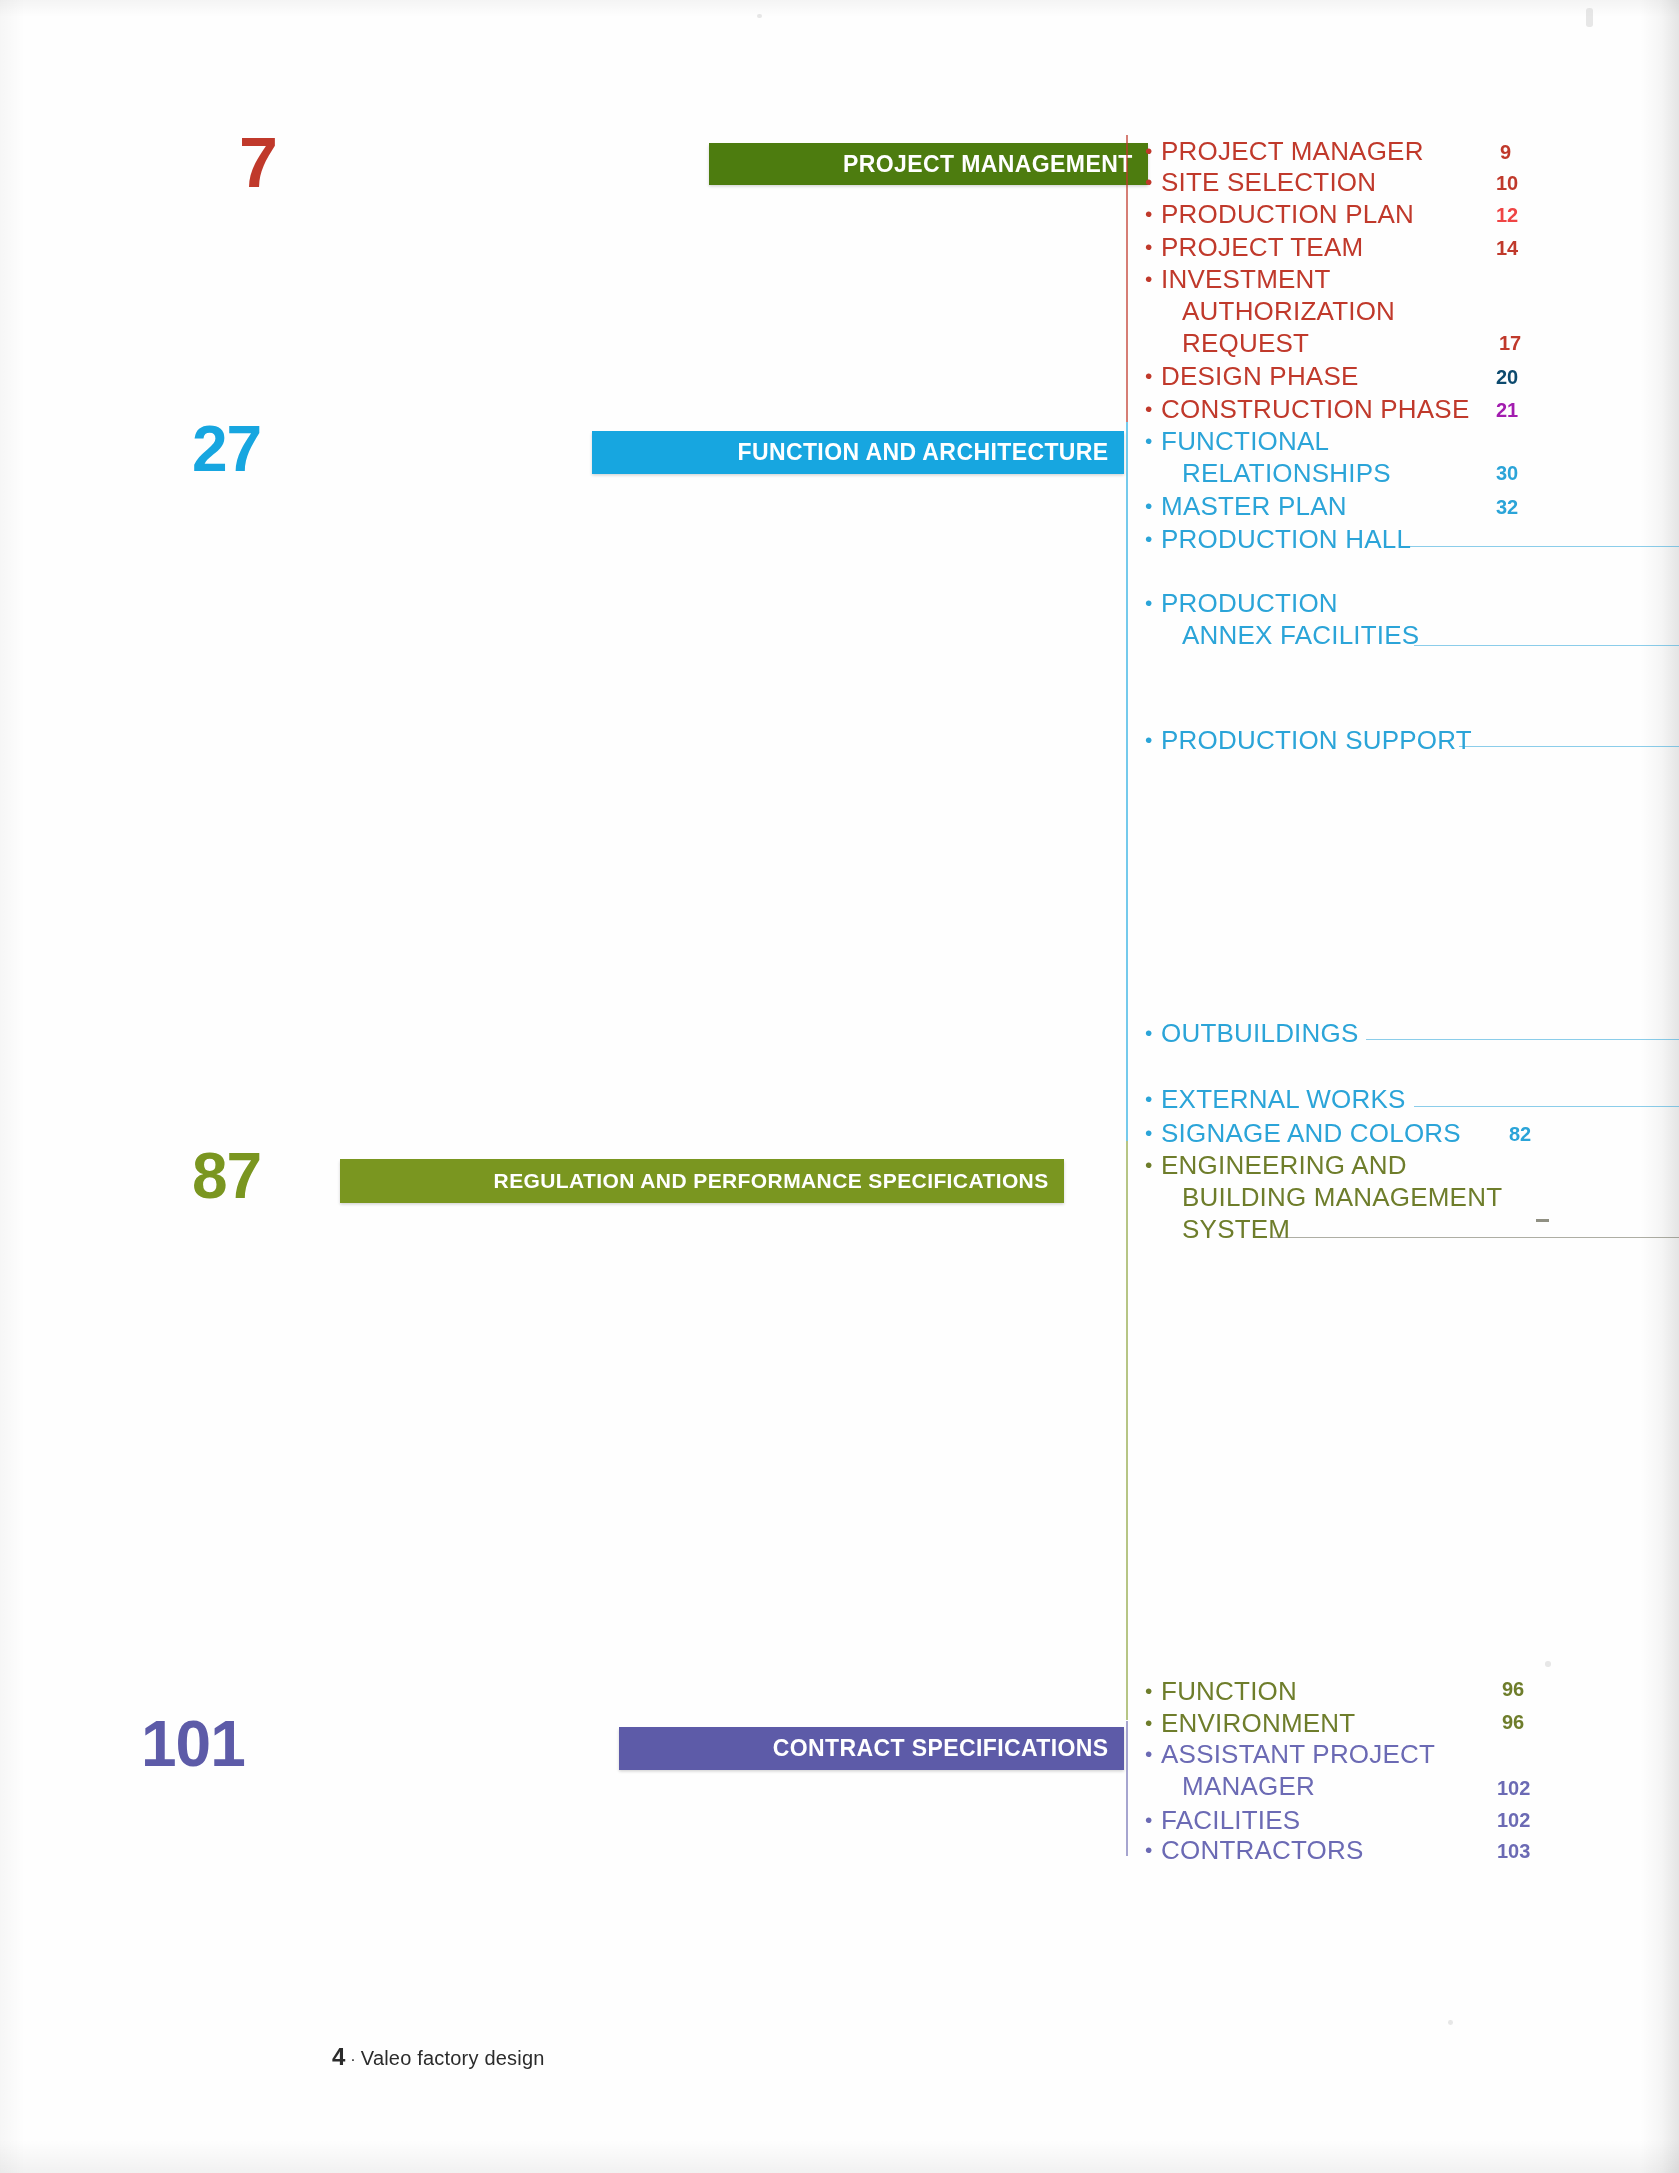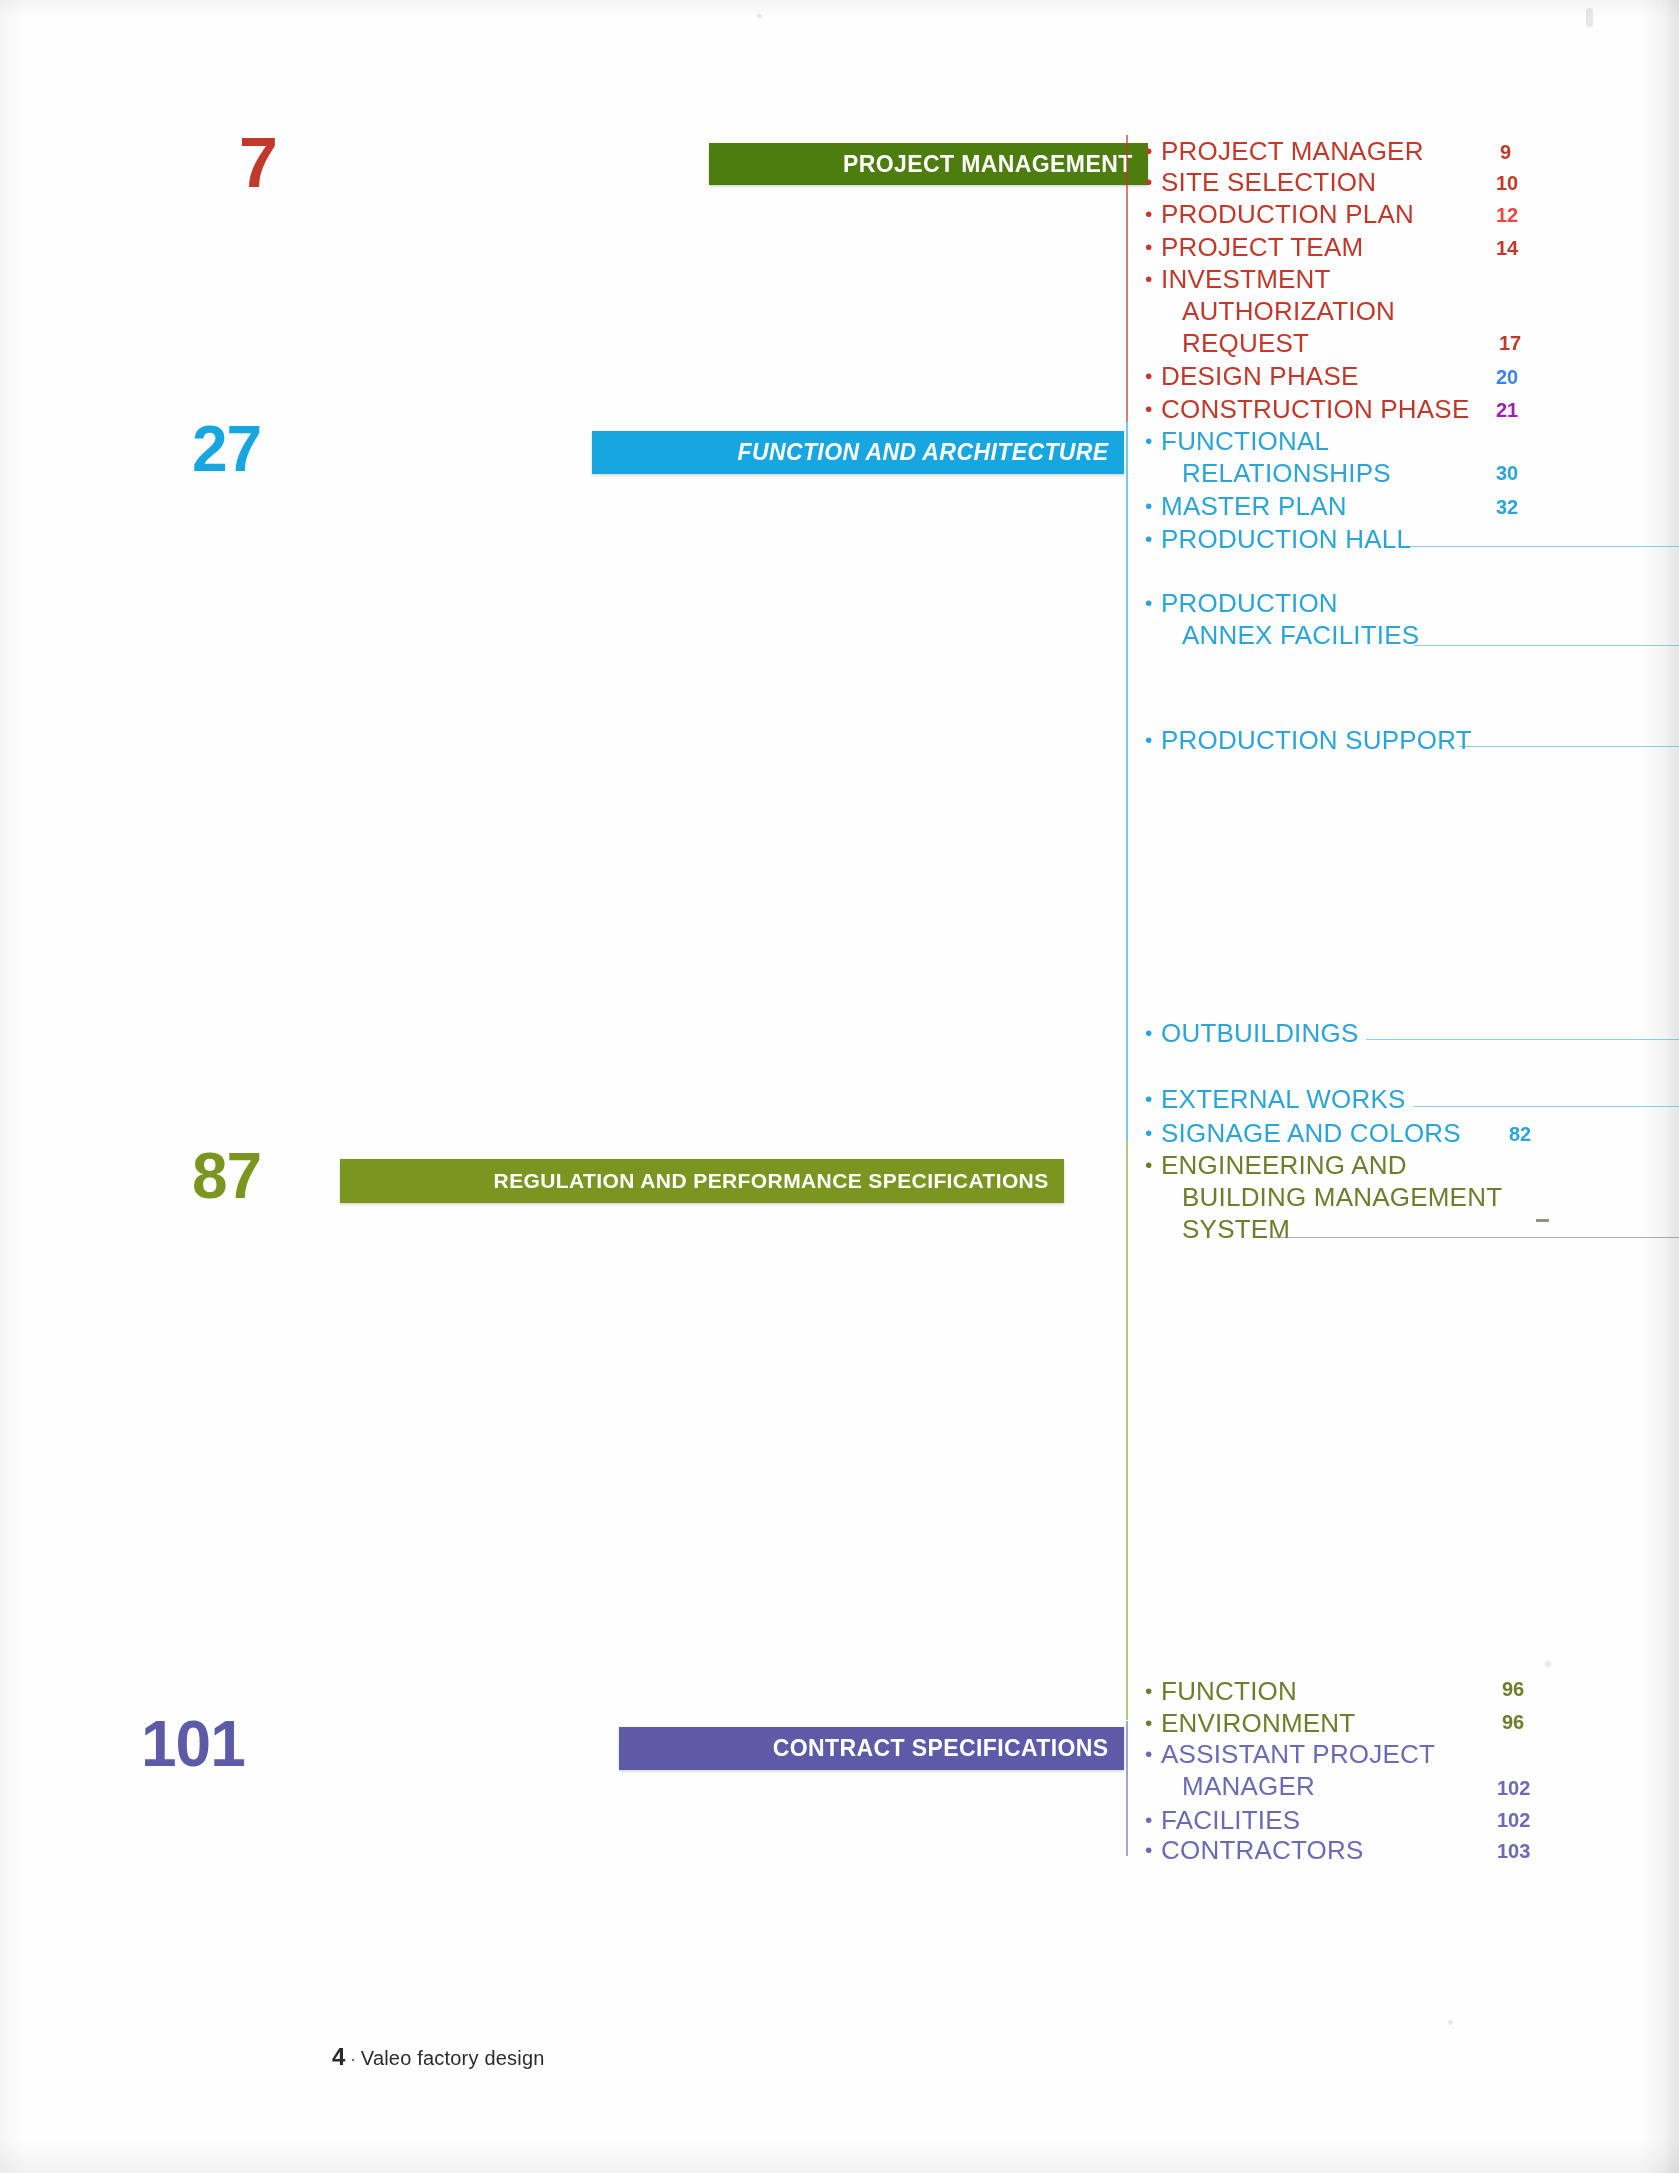--- a/index.html
+++ b/index.html
@@ -67,21 +67,21 @@
   <div class="big-num" style="left:192px;top:417px;font-size:64px;color:#17A6E0;">27</div>
 
   <div class="big-num" style="left:192px;top:1144px;font-size:64px;color:#7A9620;">87</div>
 
   <div class="big-num" style="left:141px;top:1712px;font-size:64px;color:#5D5BA8;">101</div>
 
   <div class="banner" style="left:709px;top:143px;width:439px;height:42px;background:#4d7c0f;font-size:23px;">
     <span>PROJECT MANAGEMENT</span>
   </div>
 
-  <div class="banner" style="left:592px;top:431px;width:532px;height:43px;background:#17A6E0;font-size:23px;font-style:italic;">
+  <div class="banner" style="left:592px;top:431px;width:532px;height:43px;background:#17A6E0;font-size:23px;">
     <span>FUNCTION AND ARCHITECTURE</span>
   </div>
 
   <div class="banner" style="left:340px;top:1159px;width:724px;height:44px;background:#7A9620;font-size:21px;">
     <span>REGULATION AND PERFORMANCE SPECIFICATIONS</span>
   </div>
 
   <div class="banner" style="left:619px;top:1727px;width:505px;height:43px;background:#5D5BA8;font-size:23px;">
     <span>CONTRACT SPECIFICATIONS</span>
   </div>
@@ -122,21 +122,21 @@
       <span class="l2">AUTHORIZATION</span>
       <span class="l2">REQUEST</span>
     </span>
   </div>
   <div class="pnum" style="left:1499px;top:332px;color:#C0392B;">17</div>
 
   <div class="entry" style="left:1145px;top:360px;color:#C0392B;">
     <span class="bullet">•</span>
     <span class="etext"><span>DESIGN PHASE</span></span>
   </div>
-  <div class="pnum" style="left:1496px;top:366px;color:#3b82f6;">20</div>
+  <div class="pnum" style="left:1496px;top:366px;color:#0c4a6e;">20</div>
 
   <div class="entry" style="left:1145px;top:393px;color:#C0392B;">
     <span class="bullet">•</span>
     <span class="etext"><span>CONSTRUCTION PHASE</span></span>
   </div>
   <div class="pnum" style="left:1496px;top:399px;color:#a21caf;">21</div>
 
   <div class="entry" style="left:1145px;top:425px;color:#2BA4D8;">
     <span class="bullet">•</span>
     <span class="etext">

